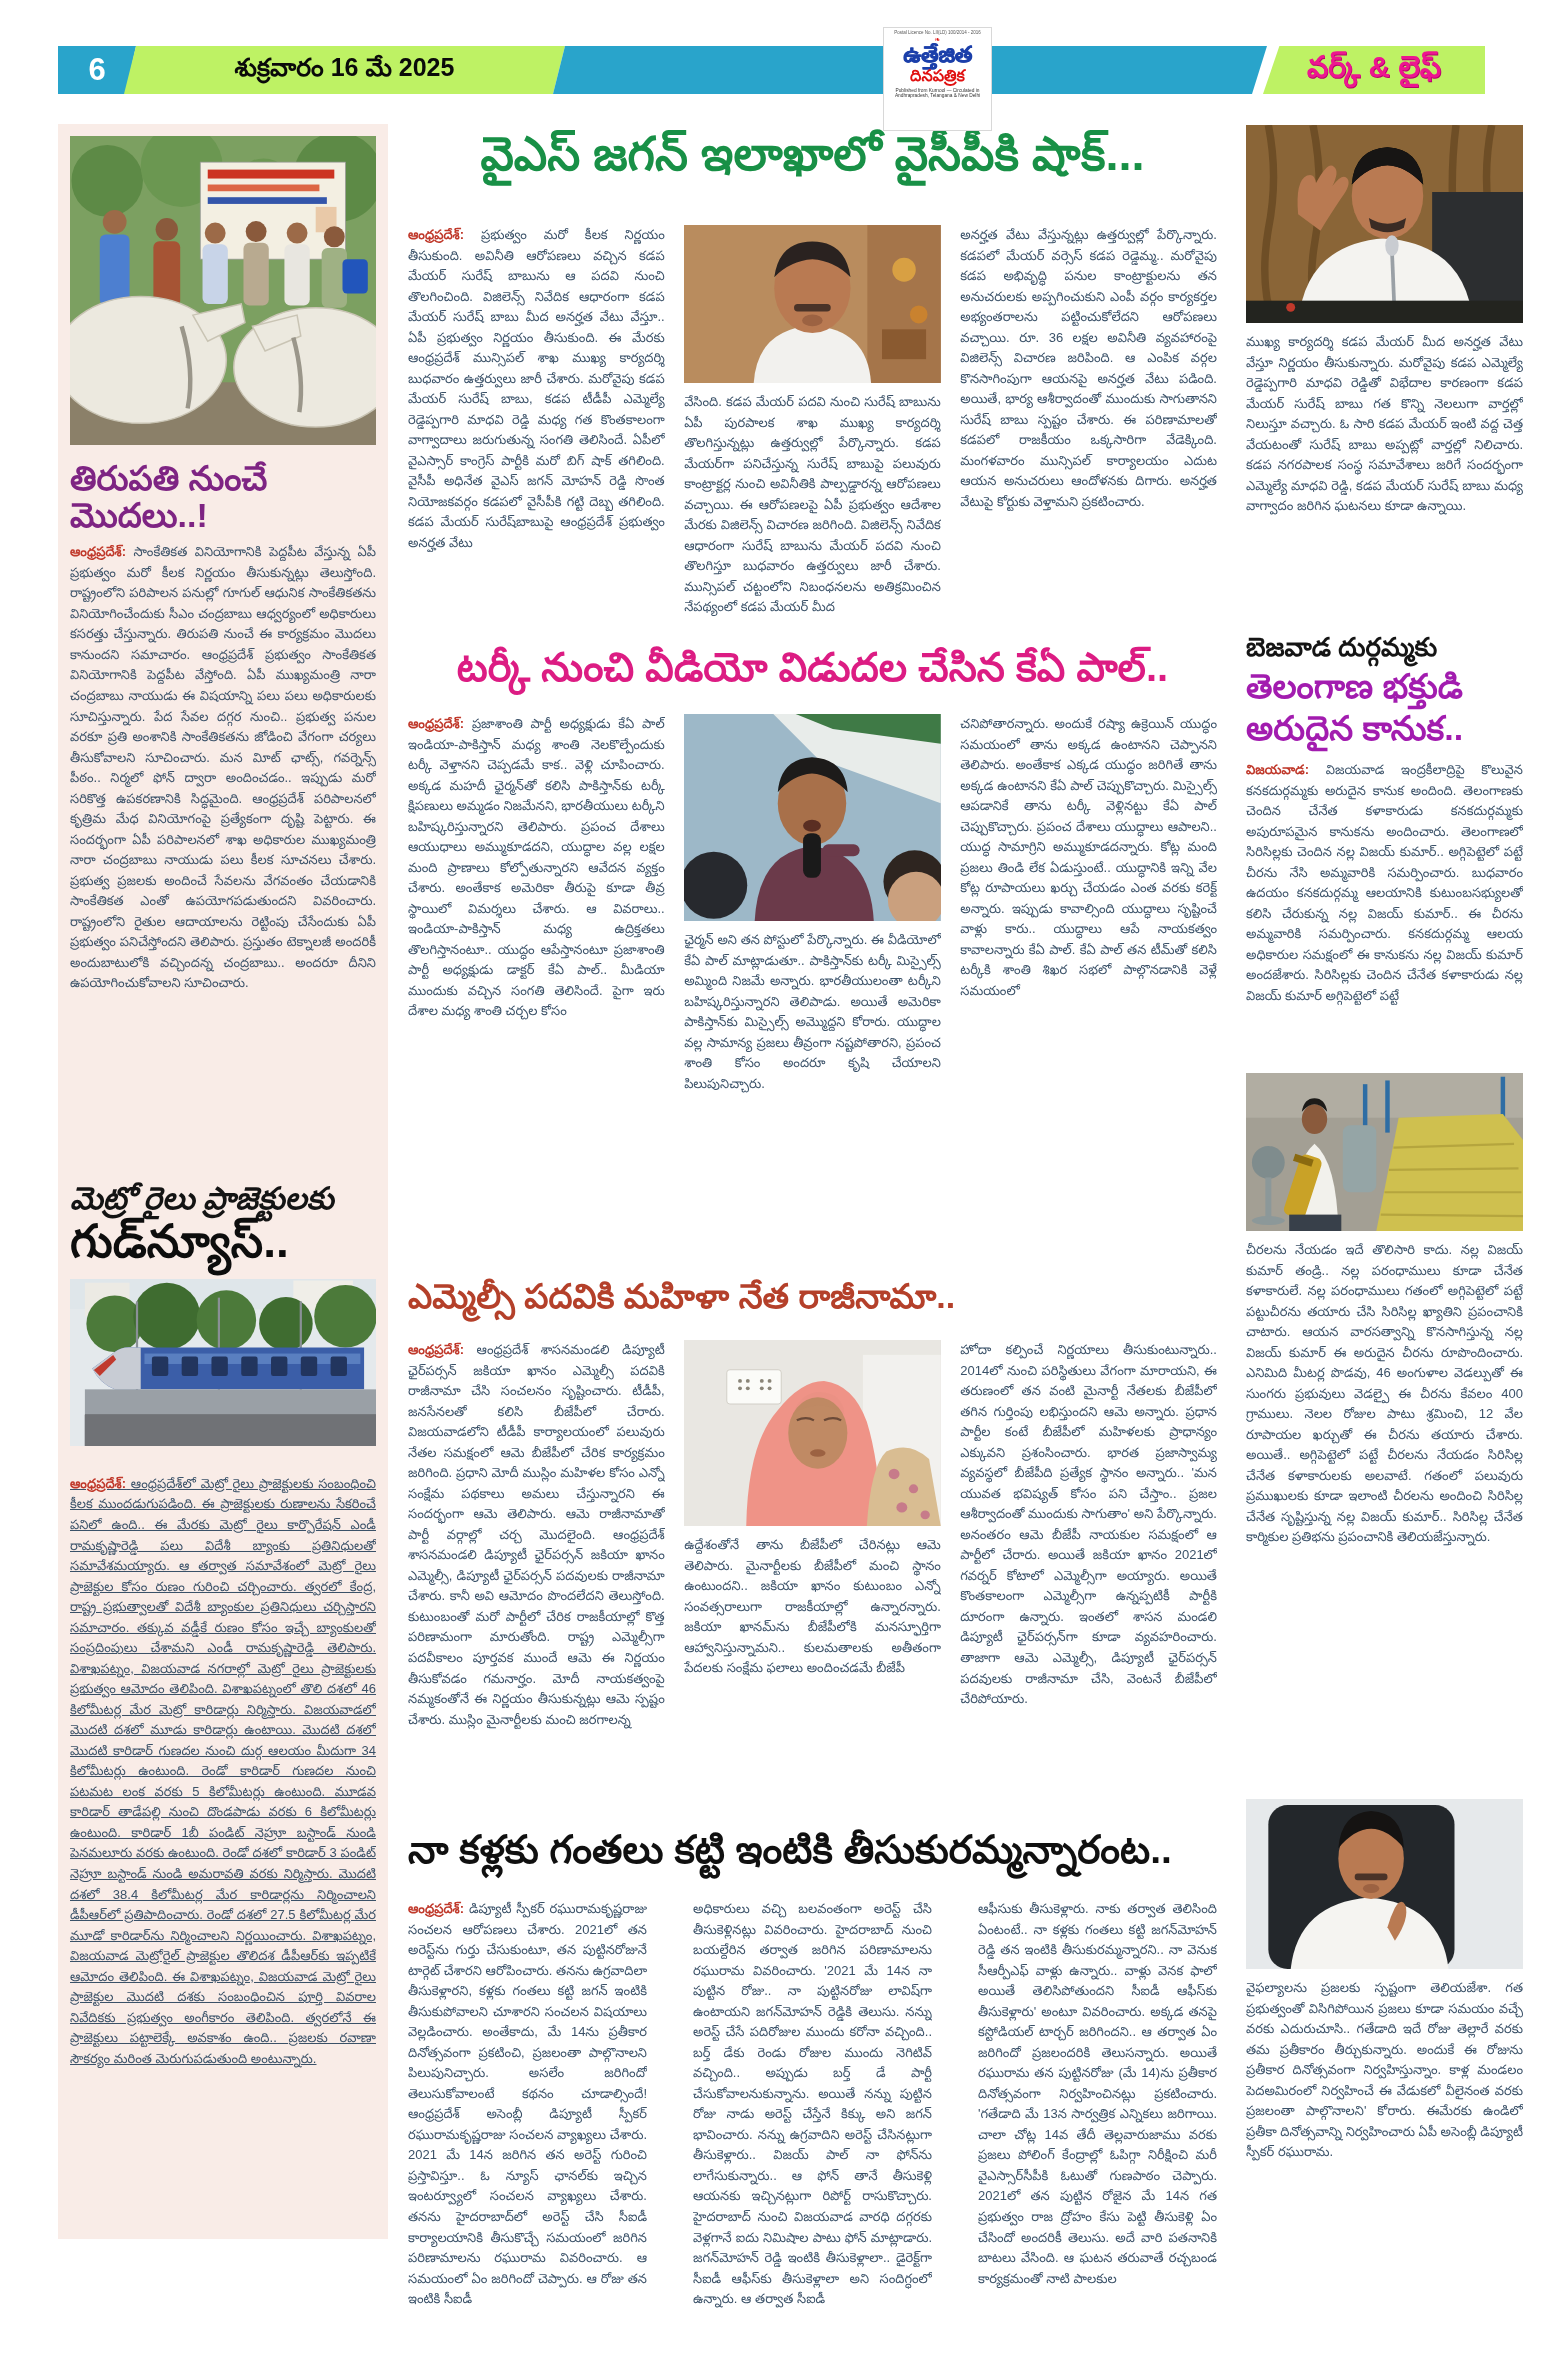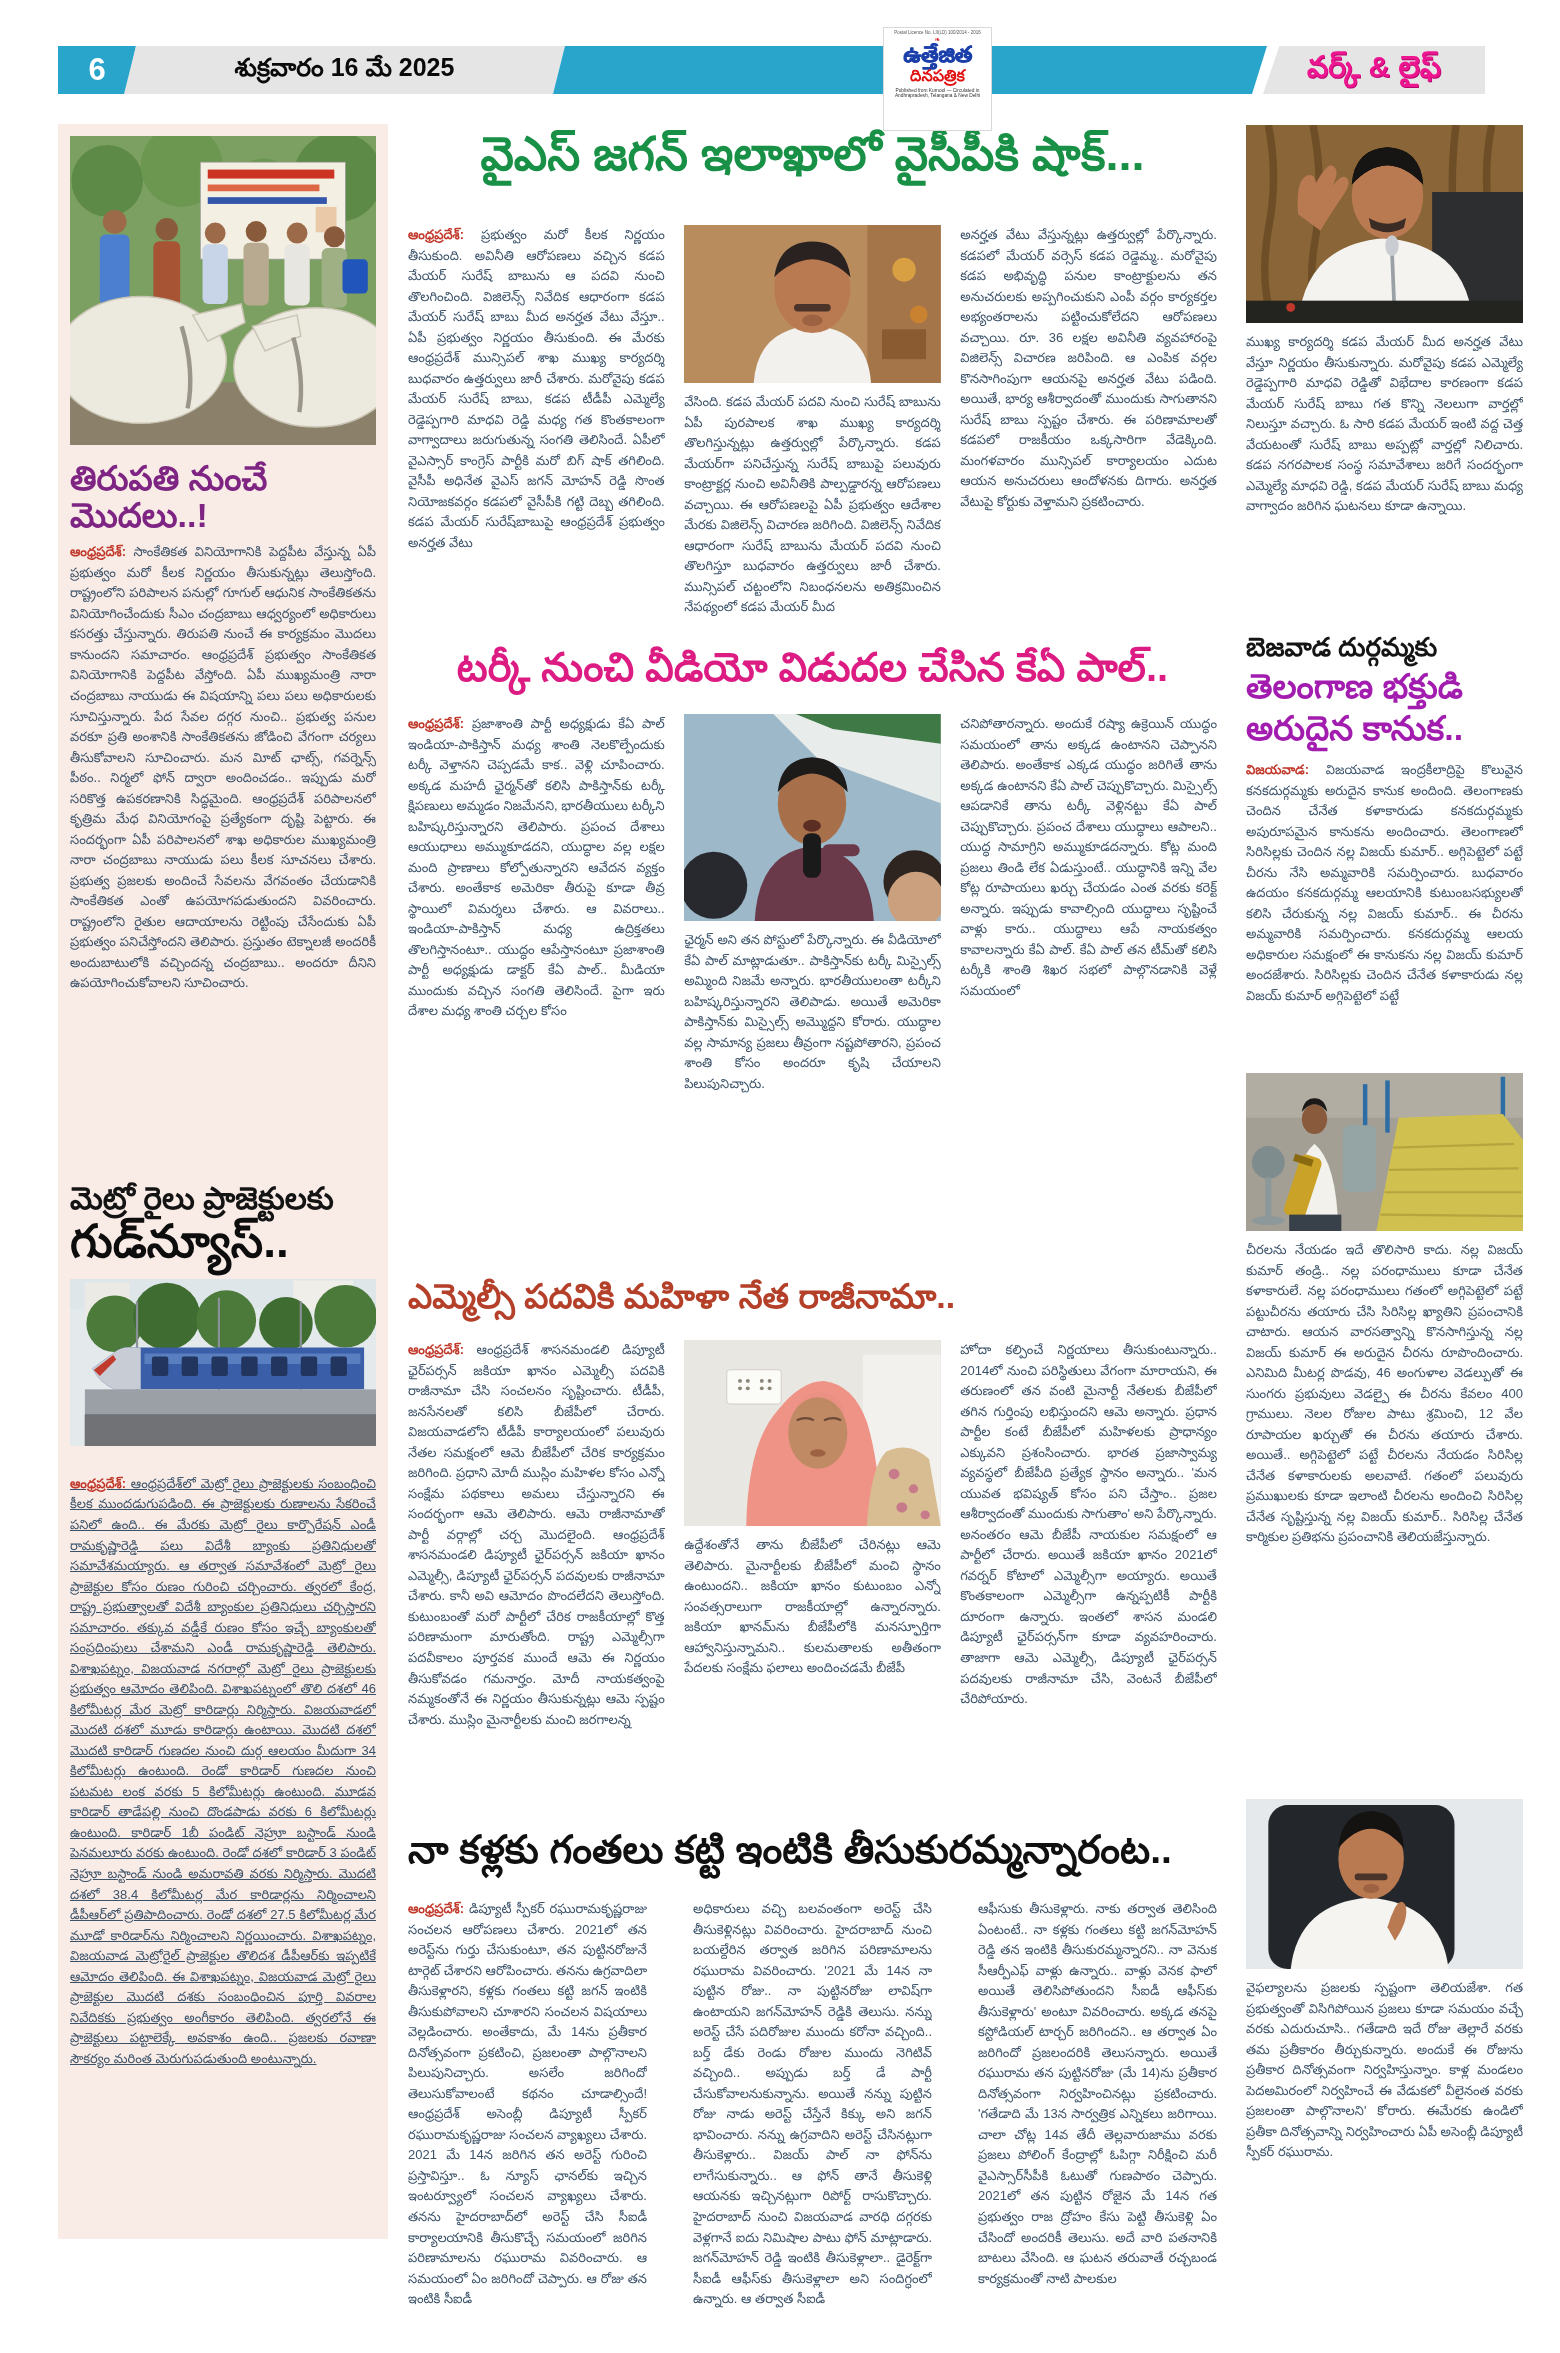--- a/index.html
+++ b/index.html
@@ -3,21 +3,21 @@
 <meta charset="utf-8">
 <style>
   * { margin:0; padding:0; box-sizing:border-box; }
   html,body { background:#ffffff; }
   body { font-family:"Liberation Sans","DejaVu Sans",sans-serif; }
   .page { position:relative; width:1561px; height:2354px; background:#ffffff; overflow:hidden; }
 
   
   .hdr-seg { position:absolute; top:46px; height:48px; }
   .seg-teal { background:#29A4CB; }
-  .seg-yellow { background:#e5e5e5; }
+  .seg-yellow { background:#bef264; }
   .pg-num { left:58px; width:78px; clip-path:polygon(0 0,100% 0,calc(100% - 10.4px) 100%,0 100%);
             color:#fff; font-size:31px; font-weight:bold; display:flex; align-items:center; justify-content:center; }
   .date-band { left:124px; width:441px; clip-path:polygon(12px 0,100% 0,calc(100% - 12px) 100%,0 100%);
             color:#0a0a0a; font-size:25px; font-weight:bold; display:flex; align-items:center; justify-content:center; }
   .mid-band { left:553px; width:714px; clip-path:polygon(12px 0,100% 0,calc(100% - 15px) 100%,0 100%); }
   .sec-band { left:1263px; width:222px; clip-path:polygon(16.4px 0,100% 0,100% 100%,0 100%);
             display:flex; align-items:center; justify-content:center; }
   .sec-label { color:#ED1690; font-size:30px; font-weight:bold; text-shadow:0.7px 0.7px 0 #b4006a; }
   .masthead { position:absolute; left:883px; top:27px; width:109px; height:104px; background:#ffffff;
             border:0.7px solid #d8d8d8; z-index:5; text-align:center; padding-top:3px; overflow:hidden; }
@@ -32,21 +32,21 @@
   .dl { color:#C0392B; font-weight:bold; }
   .photo { overflow:hidden; background:#ddd; }
   .photo svg { display:block; width:100%; height:100%; }
 
   
   .left-col { position:absolute; left:58px; top:124px; width:330px; height:2115px;
               background:#F9ECE7; padding:12px; }
   .ph-cows { width:306px; height:309px; }
   .h-purple { margin:15px 0 7.5px 0; font-size:34px; font-weight:800; color:#7E2483; line-height:1.1; }
   .tirupati-body { height:619px; margin-top:4.5px; }
-  .h-metro1 { margin-top:19.4px; font-size:31px; font-weight:600; color:#141414; line-height:1.15; }
+  .h-metro1 { margin-top:19.4px; font-size:31px; font-weight:600; color:#141414; line-height:1.15;font-style:italic; }
   .h-metro2 { font-size:46px; font-weight:800; color:#0d0d0d; line-height:1.1; }
   .ph-metro { width:306px; height:167px; margin-top:12px; }
   .metro-body { height:660px; margin-top:28px;text-decoration:underline; }
 
   
   .abs { position:absolute; }
   .headline { font-weight:800; line-height:1.15; }
   .h-green  { color:#189046; font-size:47px; text-align:center; }
   .h-pink   { color:#DC1C83; font-size:40px; text-align:center; }
   .h-brick  { color:#B4402A; font-size:34px; }

